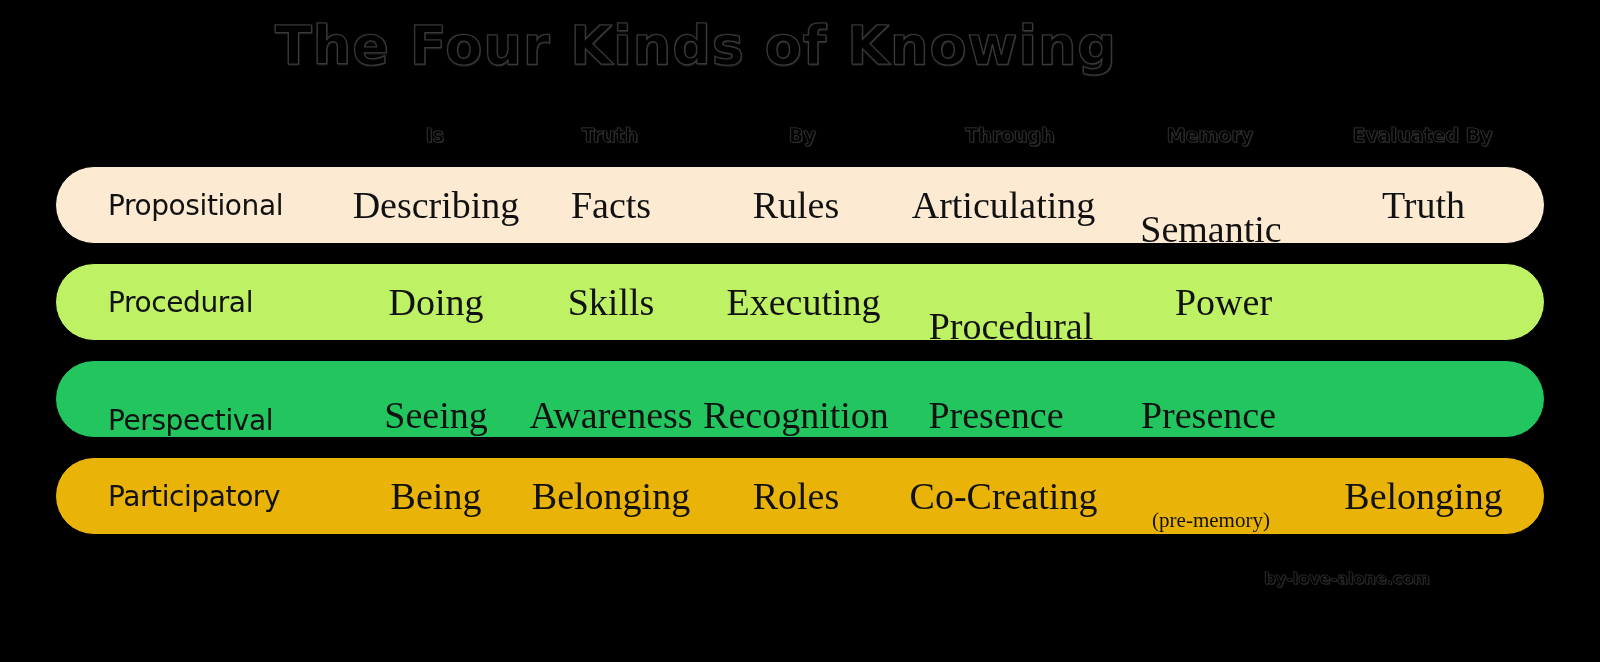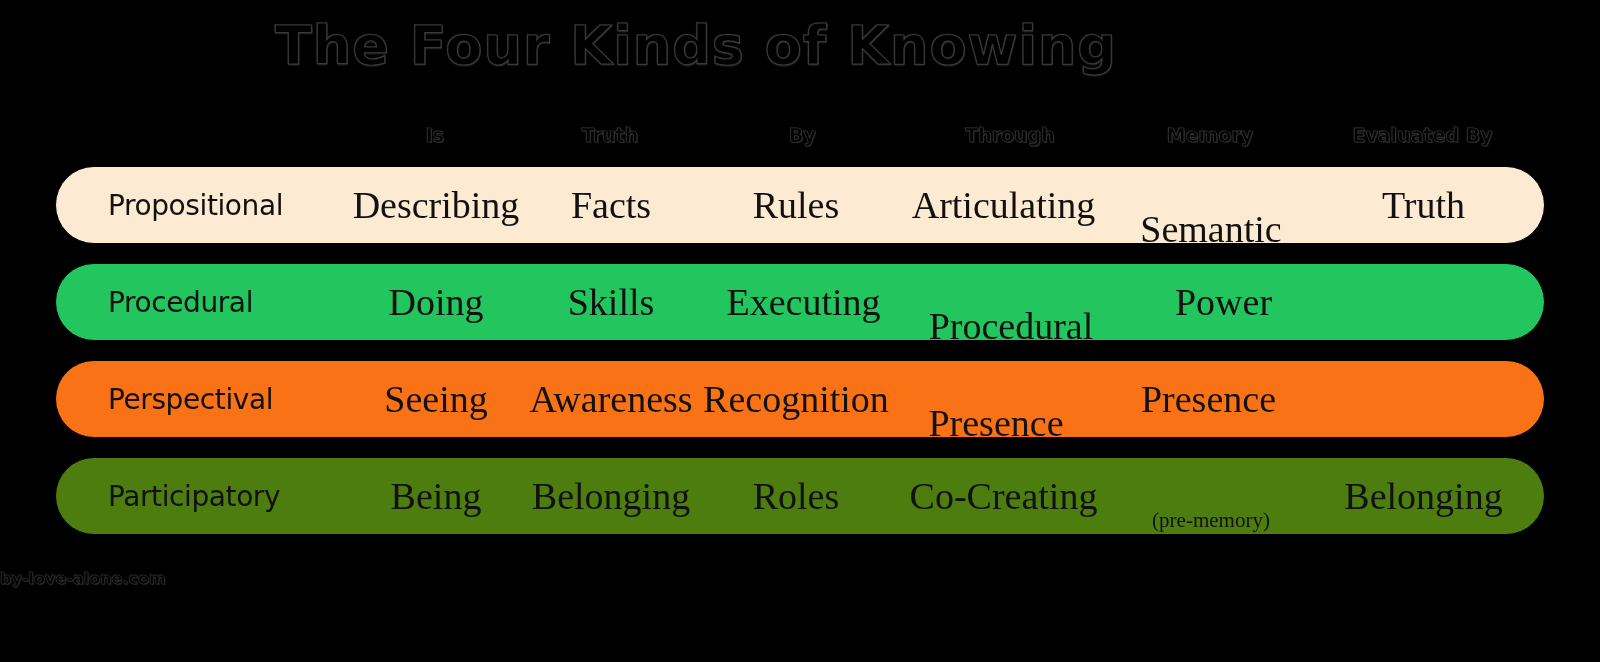--- a/index.html
+++ b/index.html
@@ -121,21 +121,21 @@
   .cell.col-memory  { flex: 0 0 200px; margin-top: 48px; }
   .cell.col-eval    { flex: 0 0 225px; }
   .cell.small       { font-size: 21px; }
 
   
   #footer {
     position: absolute;
     left: 0;
     top: 568px;
     width: 1430px;
-    text-align: left;
+    text-align: right;
     user-select: none;
   }
   .footer-line {
     font-family: "DejaVu Sans", sans-serif;
     font-weight: 700;
     font-size: 16px;
     line-height: 22px;
     color: #000000;
     -webkit-text-stroke: 0.55px #343434;
     text-shadow: 1px 1px 0 #202020, -1px -1px 0 #141414;
@@ -164,39 +164,39 @@
     <div class="pill" style="background: rgb(252, 235, 210);">
       <div class="row-label">Propositional</div>
       <div class="cell col-is">Describing</div>
       <div class="cell col-with">Facts</div>
       <div class="cell col-through">Rules</div>
       <div class="cell col-by">Articulating</div>
       <div class="cell col-memory">Semantic</div>
       <div class="cell col-eval">Truth</div>
     </div>
 
-    <div class="pill" style="background: #22c55e;">
+    <div class="pill" style="background: #bef264;">
       <div class="row-label">Procedural</div>
       <div class="cell col-is">Doing</div>
       <div class="cell col-with">Skills</div>
       <div class="cell col-by">Executing</div>
       <div class="cell col-memory">Procedural</div>
       <div class="cell col-eval">Power</div>
     </div>
 
-    <div class="pill" style="background: #f97316;">
+    <div class="pill" style="background: #22c55e; align-items: flex-end;">
       <div class="row-label">Perspectival</div>
       <div class="cell col-is">Seeing</div>
       <div class="cell col-with">Awareness</div>
       <div class="cell col-through">Recognition</div>
       <div class="cell col-memory">Presence</div>
       <div class="cell col-eval">Presence</div>
     </div>
 
-    <div class="pill" style="background: #4d7c0f;">
+    <div class="pill" style="background: #eab308;">
       <div class="row-label">Participatory</div>
       <div class="cell col-is">Being</div>
       <div class="cell col-with">Belonging</div>
       <div class="cell col-through">Roles</div>
       <div class="cell col-by">Co-Creating</div>
       <div class="cell col-memory small">(pre-memory)</div>
       <div class="cell col-eval">Belonging</div>
     </div>
 
   </div>

